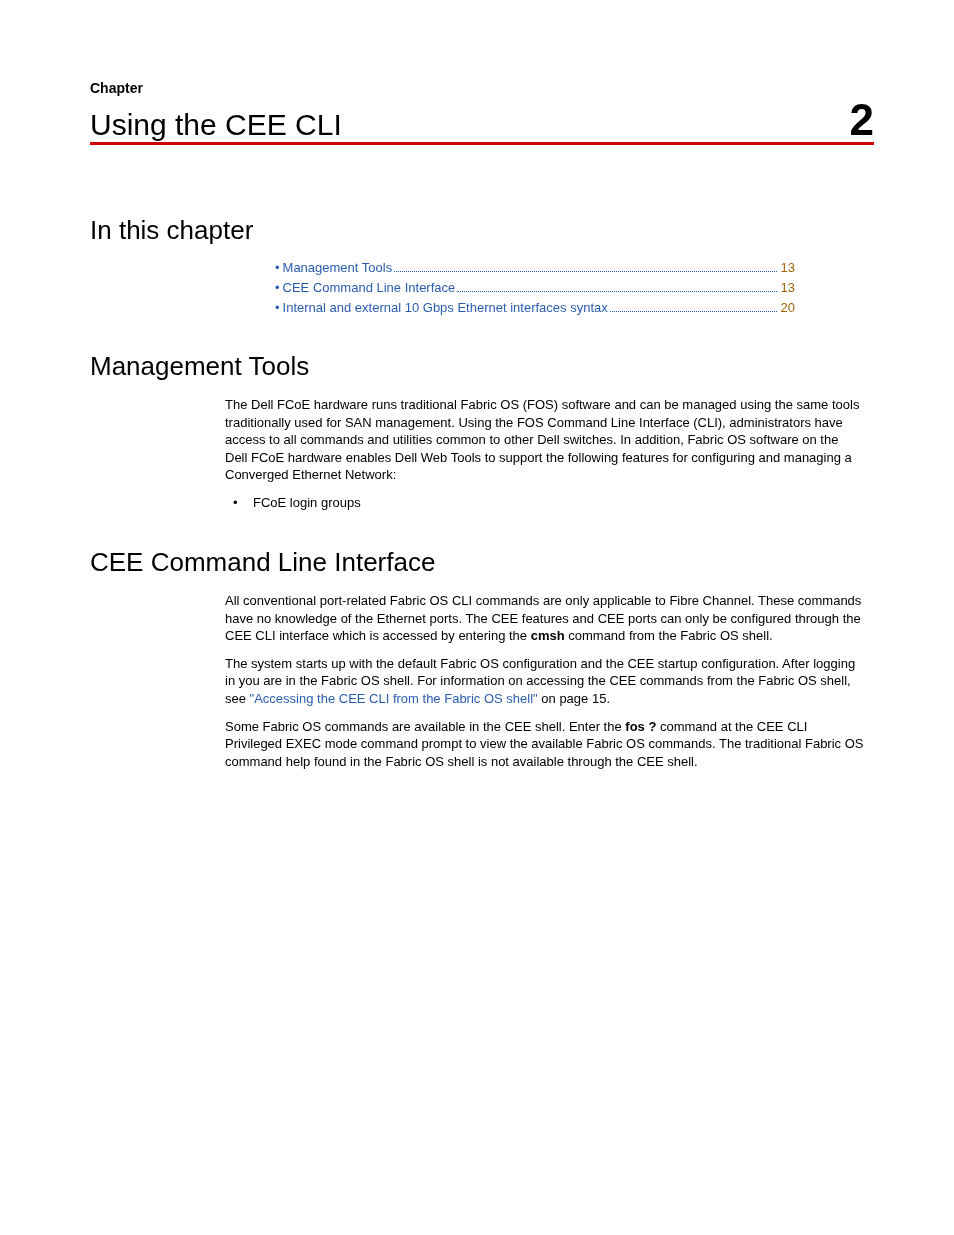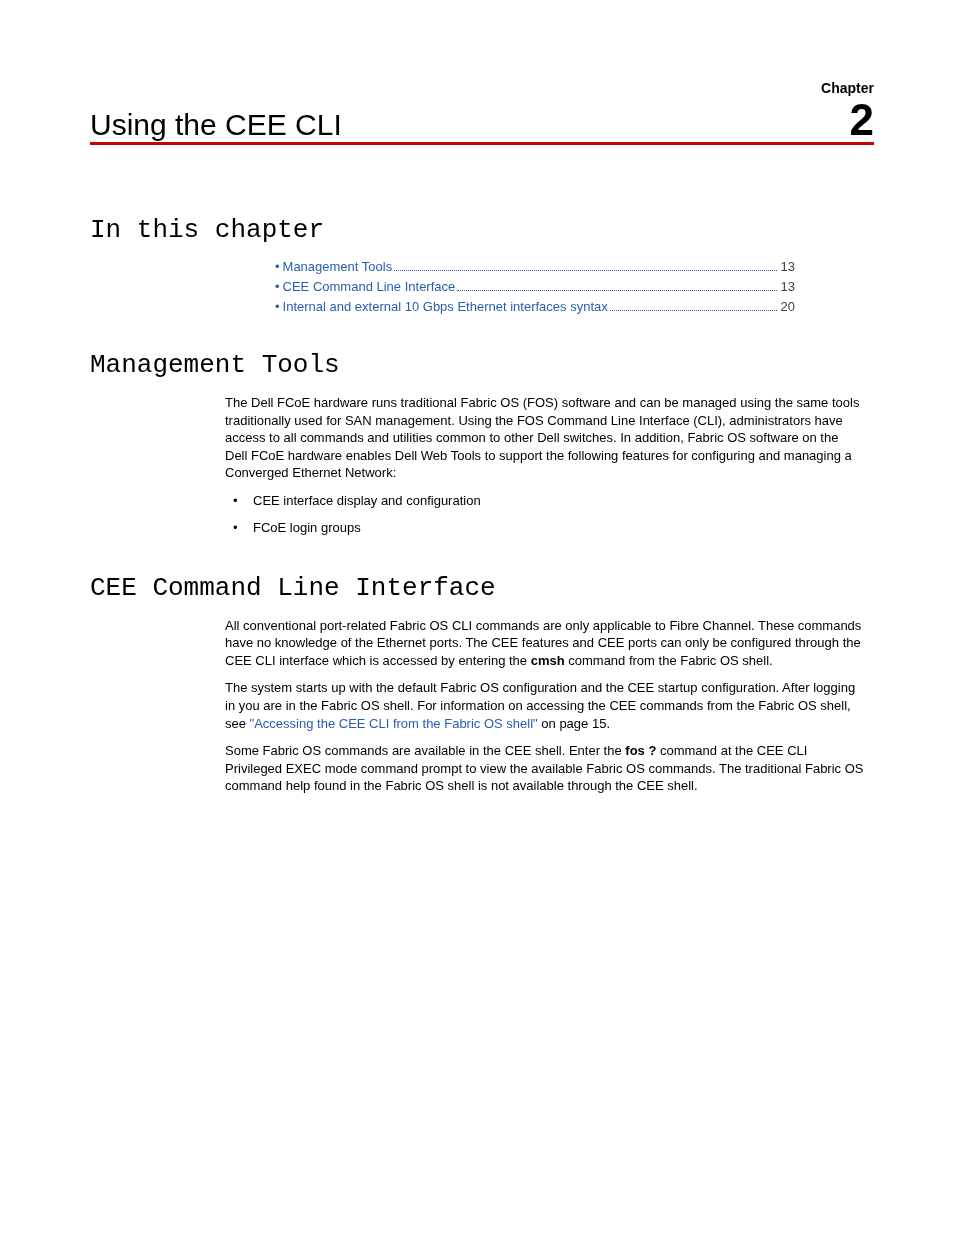--- a/index.html
+++ b/index.html
@@ -4,21 +4,20 @@
   <style>
     body {
       font-family: Arial, Helvetica, sans-serif;
       margin: 0;
       padding: 80px 80px 80px 90px;
       width: 954px;
       box-sizing: border-box;
       color: #000;
     }
     .chapter-label {
-      text-align: right;
       font-size: 14px;
       font-weight: bold;
       margin-bottom: 2px;
     }
     .chapter-header {
       display: flex;
       justify-content: space-between;
       align-items: baseline;
       border-bottom: 3px solid #cc0000;
       margin-bottom: 70px;
@@ -30,21 +29,21 @@
       font-stretch: condensed;
       margin: 0;
     }
     .chapter-number {
       font-family: "Arial Narrow", Arial, sans-serif;
       font-size: 44px;
       font-weight: bold;
       line-height: 1;
     }
     h2.section-heading {
-      font-family: Liberation Mono, monospace;
+      font-family: Liberation Sans, sans-serif;
       font-size: 26px;
       font-weight: normal;
       font-stretch: condensed;
       margin: 36px 0 14px 0;
     }
     .toc {
       margin-left: 185px;
       margin-bottom: 32px;
       font-size: 13px;
     }
@@ -61,21 +60,21 @@
     .toc-link {
       color: #2a5db0;
     }
     .toc-dots {
       flex: 1;
       border-bottom: 1px dotted #2a5db0;
       margin: 0 4px 3px 2px;
       height: 1px;
     }
     .toc-page {
-      color: #404040;
+      color: #a16207;
       white-space: nowrap;
     }
     .body-text {
       margin-left: 135px;
       margin-right: 10px;
     }
     .body-text p {
       font-size: 13px;
       line-height: 1.35;
       margin: 0 0 10px 0;
@@ -131,21 +130,20 @@
     <span class="toc-link">Internal and external 10 Gbps Ethernet interfaces syntax</span>
     <span class="toc-dots"></span>
     <span class="toc-page">20</span>
   </div>
 </div>
 
 <h2 class="section-heading">Management Tools</h2>
 <div class="body-text">
   <p>The Dell FCoE hardware runs traditional Fabric OS (FOS) software and can be managed using the same tools traditionally used for SAN management. Using the FOS Command Line Interface (CLI), administrators have access to all commands and utilities common to other Dell switches. In addition, Fabric OS software on the Dell FCoE hardware enables Dell Web Tools to support the following features for configuring and managing a Converged Ethernet Network:</p>
   <ul class="bullets">
-    <li>CEE interface display and configuration</li>
     <li>FCoE login groups</li>
   </ul>
 </div>
 
 <h2 class="section-heading">CEE Command Line Interface</h2>
 <div class="body-text">
   <p>
     <span>All conventional port-related Fabric OS CLI commands are only applicable to Fibre Channel. These commands have no knowledge of the Ethernet ports. The CEE features and CEE ports can only be configured through the CEE CLI interface which is accessed by entering the </span><span class="bold">cmsh</span><span> command from the Fabric OS shell.</span>
   </p>
   <p>

